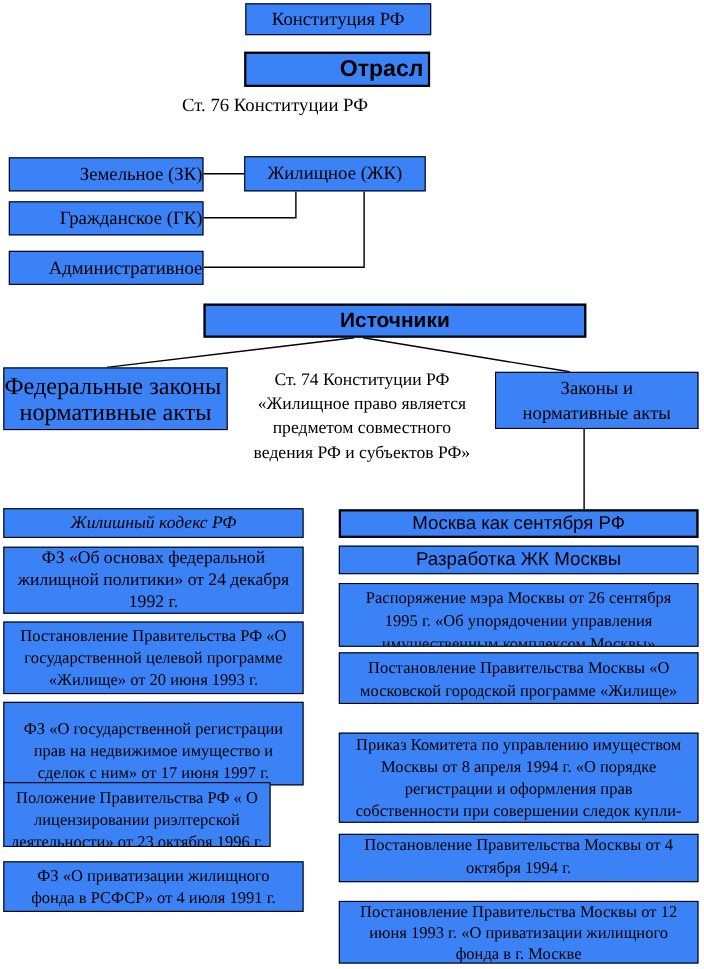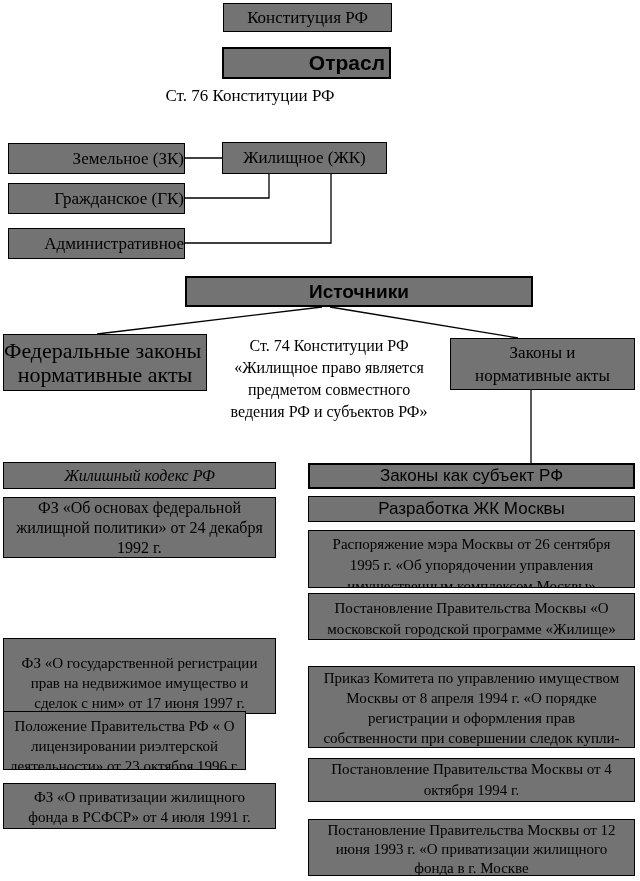--- a/index.html
+++ b/index.html
@@ -10,21 +10,21 @@
     background: #ffffff;
     color: #000000;
     overflow: hidden;
   }
   .serif { font-family: "Liberation Serif", "DejaVu Serif", serif; }
   .sans  { font-family: "Liberation Sans", "DejaVu Sans", sans-serif; }
   .box {
     position: absolute;
     box-sizing: border-box;
     border: 1px solid #000000;
-    background: #737373;
+    background: #3b82f6;
     text-align: center;
     overflow: hidden;
     color: #000000;
   }
   .thick { border-width: 2px; }
   .pre { white-space: pre; }
   .caption {
     position: absolute;
     box-sizing: border-box;
     text-align: center;
@@ -84,33 +84,36 @@
 
   <div class="box serif pre" style="left:450px; top:338px; width:185px; height:52px; font-size:17px; line-height:23px; padding-top:2px;">Законы и
 нормативные акты</div>
 
   <div class="box serif pre" style="left:3px; top:462px; width:273px; height:27px; font-size:16px; line-height:25px;font-style:italic;">Жилишный кодекс РФ</div>
 
   <div class="box serif pre" style="left:3px; top:497px; width:273px; height:61px; font-size:16px; line-height:20px;">ФЗ «Об основах федеральной
 жилищной политики» от 24 декабря
 1992 г.</div>
 
+  <div class="box serif pre" style="left:3px; top:565px; width:273px; height:66px; font-size:15px; line-height:20px; padding-top:3px;">Постановление Правительства РФ «О
+государственной целевой программе
+«Жилище» от 20 июня 1993 г.</div>
 
   <div class="box serif pre" style="left:3px; top:638px; width:273px; height:76px; font-size:15px; line-height:20px; padding-top:14px;">ФЗ «О государственной регистрации
 прав на недвижимое имущество и
 сделок с ним» от 17 июня 1997 г.</div>
 
   <div class="box serif pre" style="left:3px; top:711px; width:243px; height:59px; font-size:15px; line-height:20px; padding-top:4px;">Положение Правительства РФ « О
 лицензировании риэлтерской
 деятельности» от 23 октября 1996 г.</div>
 
   <div class="box serif pre" style="left:3px; top:783px; width:273px; height:46px; font-size:15px; line-height:20px; padding-top:3px;">ФЗ «О приватизации жилищного
 фонда в РСФСР» от 4 июля 1991 г.</div>
 
-  <div class="box sans thick" style="left:308px; top:463px; width:327px; height:26px; font-size:17px; line-height:22px;">Законы как субъект РФ</div>
+  <div class="box sans thick" style="left:308px; top:463px; width:327px; height:26px; font-size:17px; line-height:22px;">Москва как сентября РФ</div>
 
   <div class="box sans" style="left:308px; top:496px; width:327px; height:26px; font-size:17px; line-height:24px;">Разработка ЖК Москвы</div>
 
   <div class="box serif pre" style="left:308px; top:530px; width:327px; height:58px; font-size:15px; line-height:21px; padding-top:3px;">Распоряжение мэра Москвы от 26 сентября
 1995 г. «Об упорядочении управления
 имущественным комплексом Москвы»</div>
 
   <div class="box serif pre" style="left:308px; top:593px; width:327px; height:47px; font-size:15px; line-height:21px; padding-top:4px;">Постановление Правительства Москвы «О
 московской городской программе «Жилище»
 от 19 сентября 1995 г.</div>

